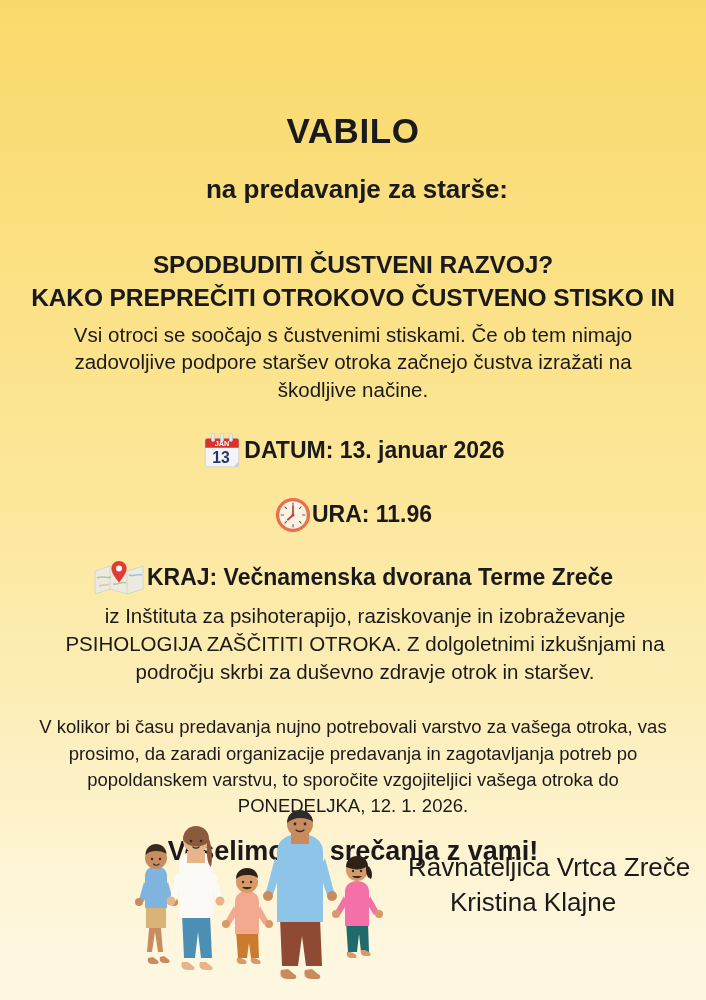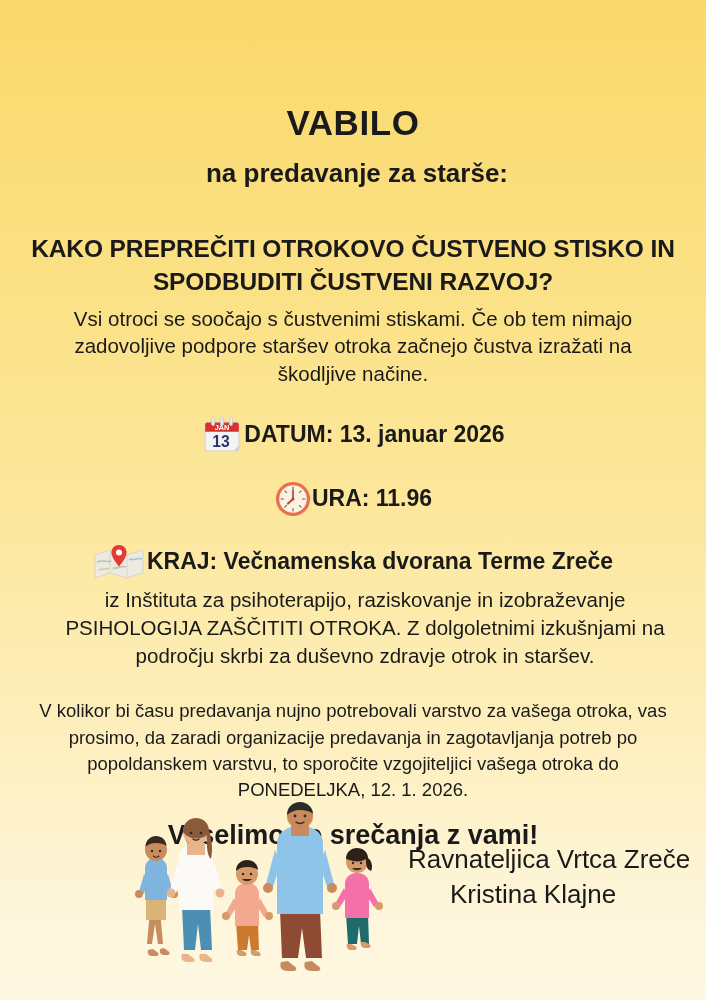--- a/index.html
+++ b/index.html
@@ -28,21 +28,21 @@
     height: 1000px;
     box-sizing: border-box;
   }
 
   
   .title-main {
     text-align: center;
     font-size: 35px;
     font-weight: 700;
     letter-spacing: 0.6px;
-    margin: 0;
+    margin: 8px;
     padding-top: 104px;
     line-height: 1.1;
   }
   .title-sub {
     text-align: center;
     font-size: 26px;
     font-weight: 700;
     margin: 0;
     padding-top: 16px;
     line-height: 1.15;
@@ -149,22 +149,22 @@
 </style>
 </head>
 <body>
 
 <div class="poster">
 
   <h1 class="title-main">VABILO</h1>
   <h2 class="title-sub">na predavanje za starše:</h2>
 
   <div class="topic">
+    <div>SPODBUDITI ČUSTVENI RAZVOJ?</div>
     <div>KAKO PREPREČITI OTROKOVO ČUSTVENO STISKO IN</div>
-    <div>SPODBUDITI ČUSTVENI RAZVOJ?</div>
   </div>
 
   <p class="lead">Vsi otroci se soočajo s čustvenimi stiskami. Če ob tem nimajo zadovoljive podpore staršev otroka začnejo čustva izražati na škodljive načine.</p>
 
   <div class="detail-row row-date">
     <span class="icon icon-calendar">
       <svg viewBox="0 0 40 40" xmlns="http://www.w3.org/2000/svg">
         <rect x="4" y="8" width="32" height="27" rx="2" fill="#F4F4F4" stroke="#D8D8D8" stroke-width="1"></rect>
         <path d="M4 10a2 2 0 0 1 2-2h28a2 2 0 0 1 2 2v7H4z" fill="#D8332A"></path>
         <rect x="10" y="3" width="3" height="8" rx="1.4" fill="#E8E8E8" stroke="#C9C9C9" stroke-width="0.7"></rect>

